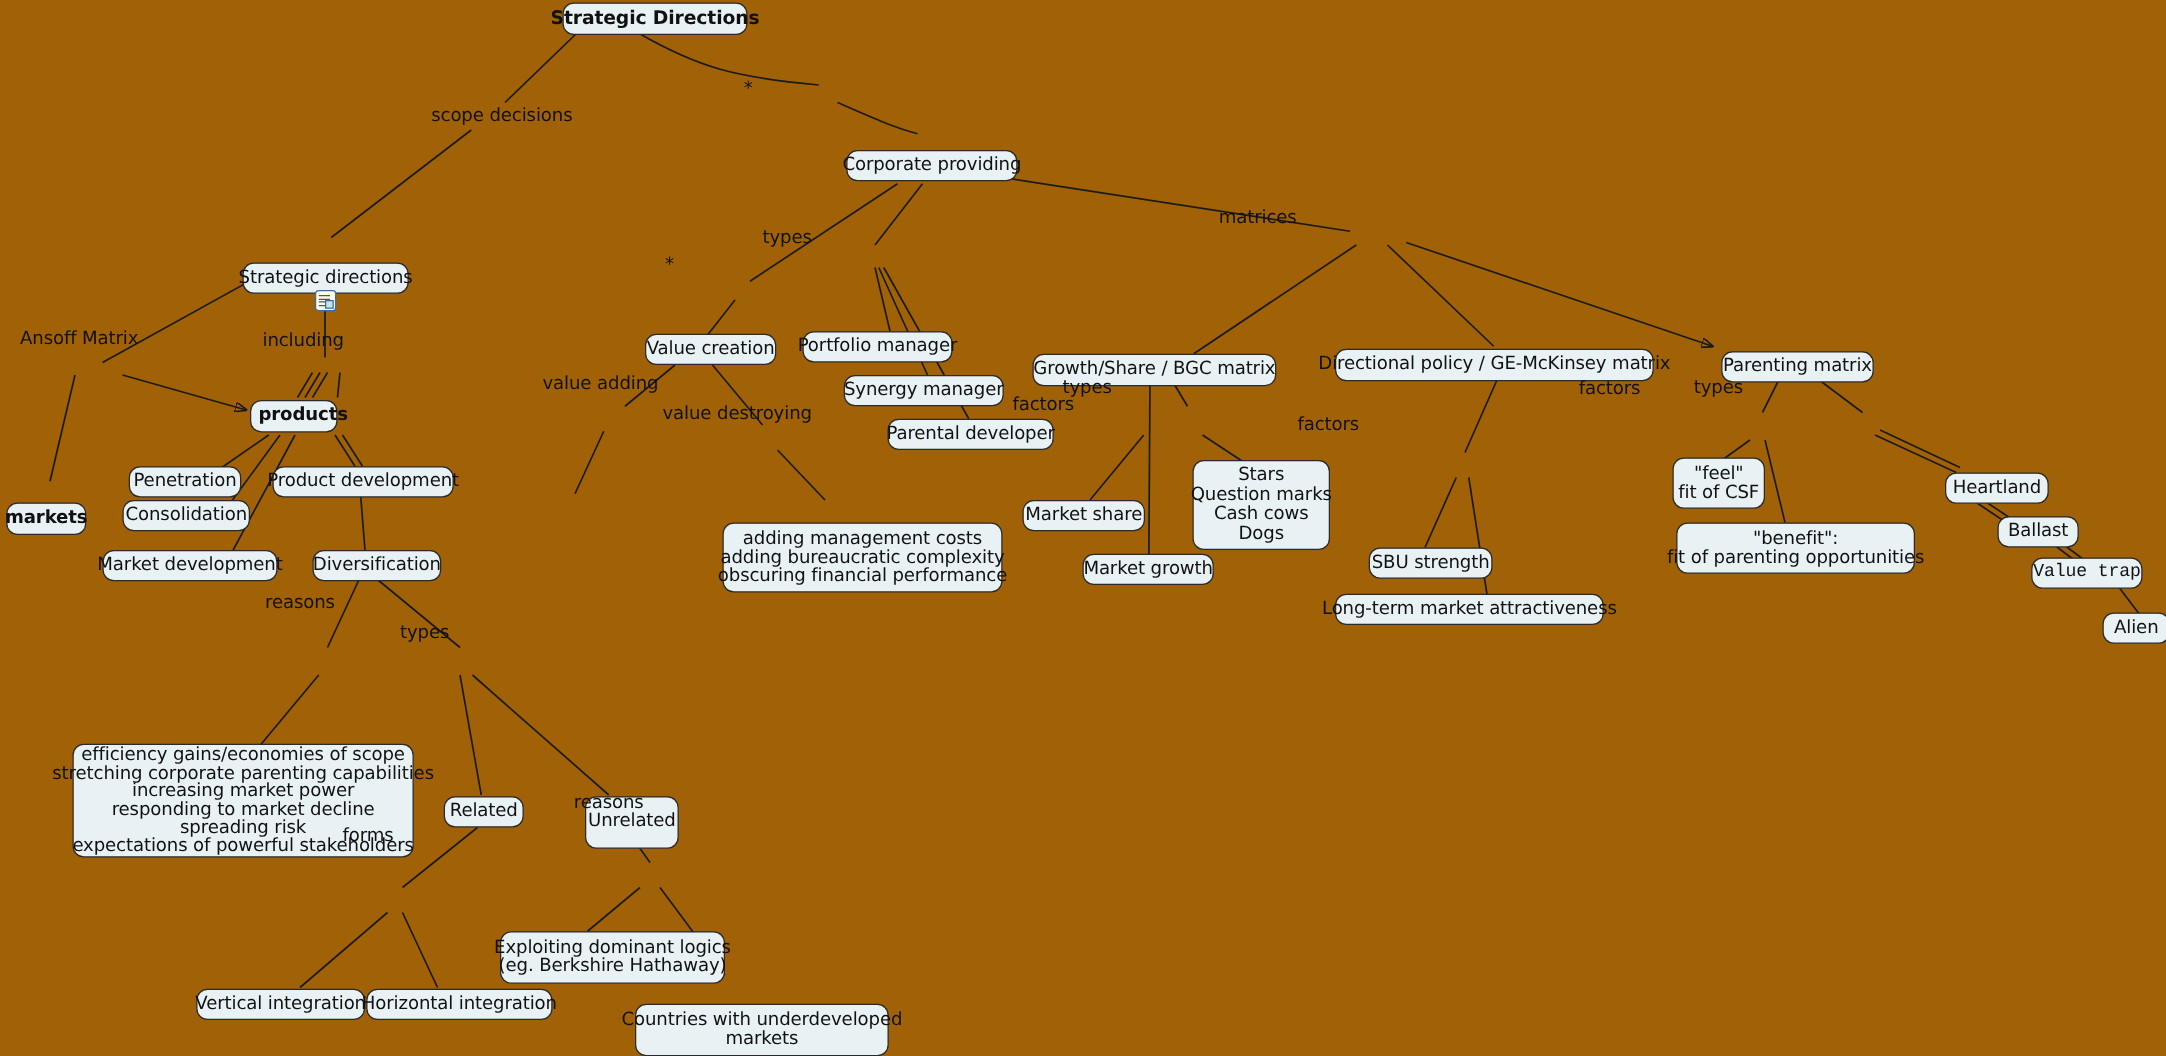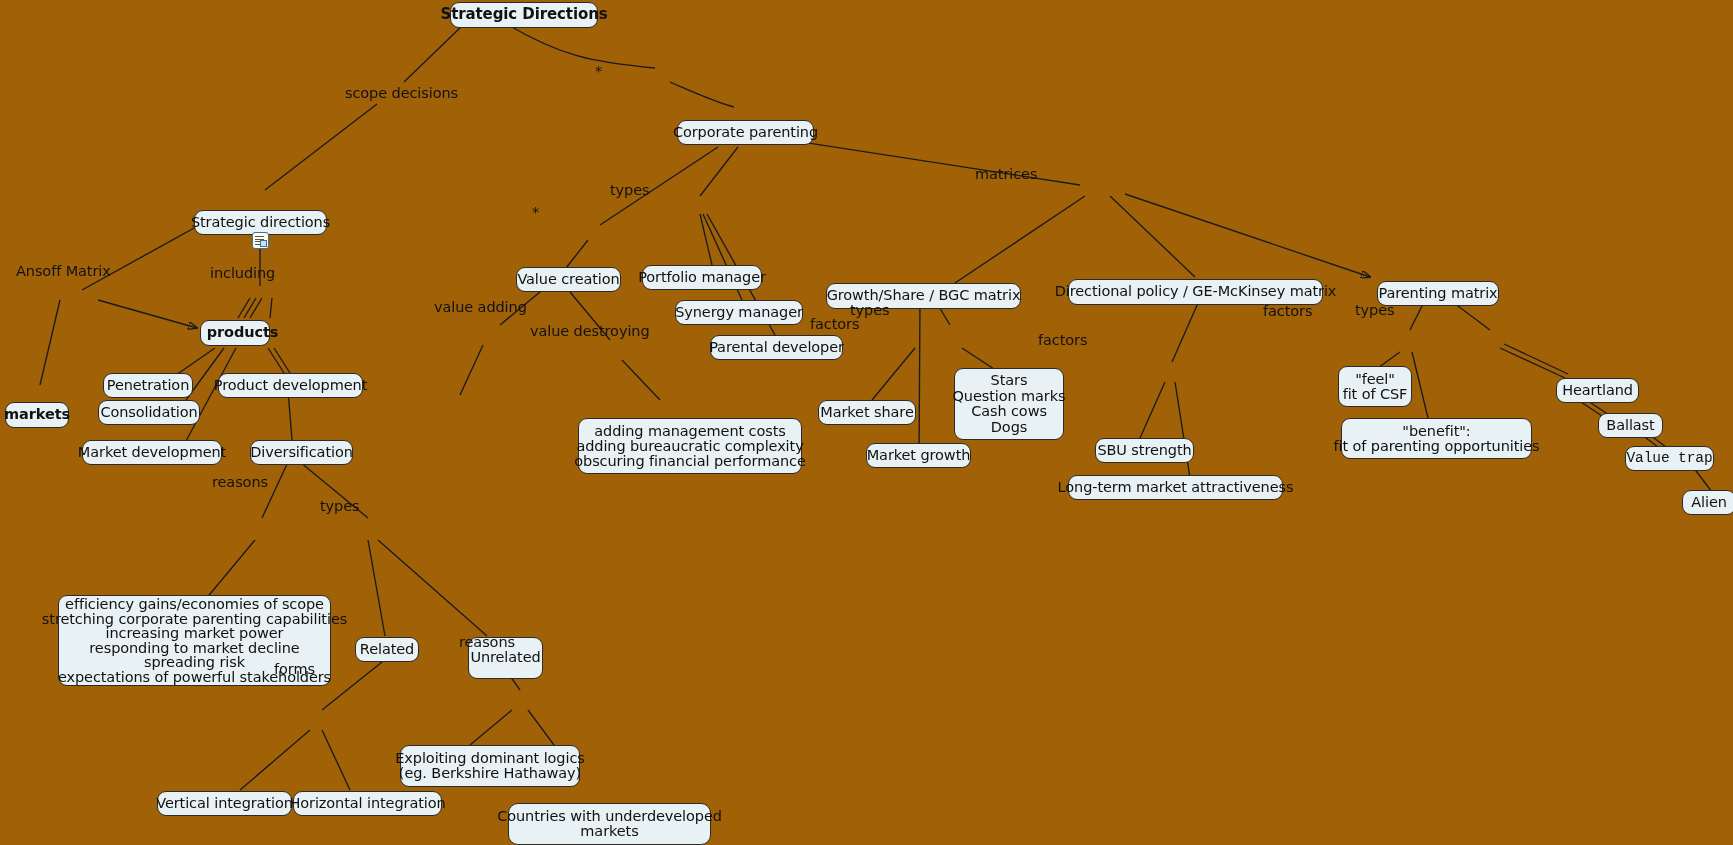--- a/index.html
+++ b/index.html
@@ -192,21 +192,21 @@
 
     <line x1="1578" y1="400" x2="1608" y2="420"></line>
     <line x1="1582" y1="397" x2="1612" y2="417"></line>
     <line x1="1638" y1="432" x2="1662" y2="450"></line>
     <line x1="1642" y1="429" x2="1666" y2="447"></line>
     <line x1="1690" y1="463" x2="1712" y2="492"></line>
   </svg>
 
   <div class="node root" style="left:450px; top:2px; width:148px; height:26px;">Strategic Directions</div>
 
-  <div class="node" style="left:677px; top:120px; width:137px; height:25px;">Corporate parenting</div>
+  <div class="node" style="left:677px; top:120px; width:137px; height:25px;">Corporate providing</div>
 
   <div class="node" style="left:194px; top:210px; width:133px; height:25px;">Strategic directions</div>
 
   <div class="note-icon" style="left:252px; top:232px;">
     <i class="l1"></i>
       <i class="l2"></i>
       <i class="l3"></i>
       <i class="l4"></i>
       <b></b>
   </div>
@@ -236,21 +236,21 @@
 
   <div class="node" style="left:468px; top:637px; width:75px; height:42px;">Unrelated</div>
 
   <div class="node" style="left:157px; top:791px; width:135px; height:25px;">Vertical integration</div>
 
   <div class="node" style="left:293px; top:791px; width:149px; height:25px;">Horizontal integration</div>
 
   <div class="node" style="left:400px; top:745px; width:180px; height:42px; line-height:15px;">Exploiting dominant logics
 (eg. Berkshire Hathaway)</div>
 
-  <div class="node" style="left:508px; top:803px; width:203px; height:42px; line-height:15px;border-radius:10px;">Countries with underdeveloped
+  <div class="node" style="left:508px; top:803px; width:203px; height:42px; line-height:15px;">Countries with underdeveloped
 markets</div>
 
   <div class="node" style="left:516px; top:267px; width:105px; height:25px;">Value creation</div>
 
 
   <div class="node" style="left:578px; top:418px; width:224px; height:56px; line-height:15px;">adding management costs
 adding bureaucratic complexity
 obscuring financial performance</div>
 
   <div class="node" style="left:642px; top:265px; width:120px; height:25px;">Portfolio manager</div>

